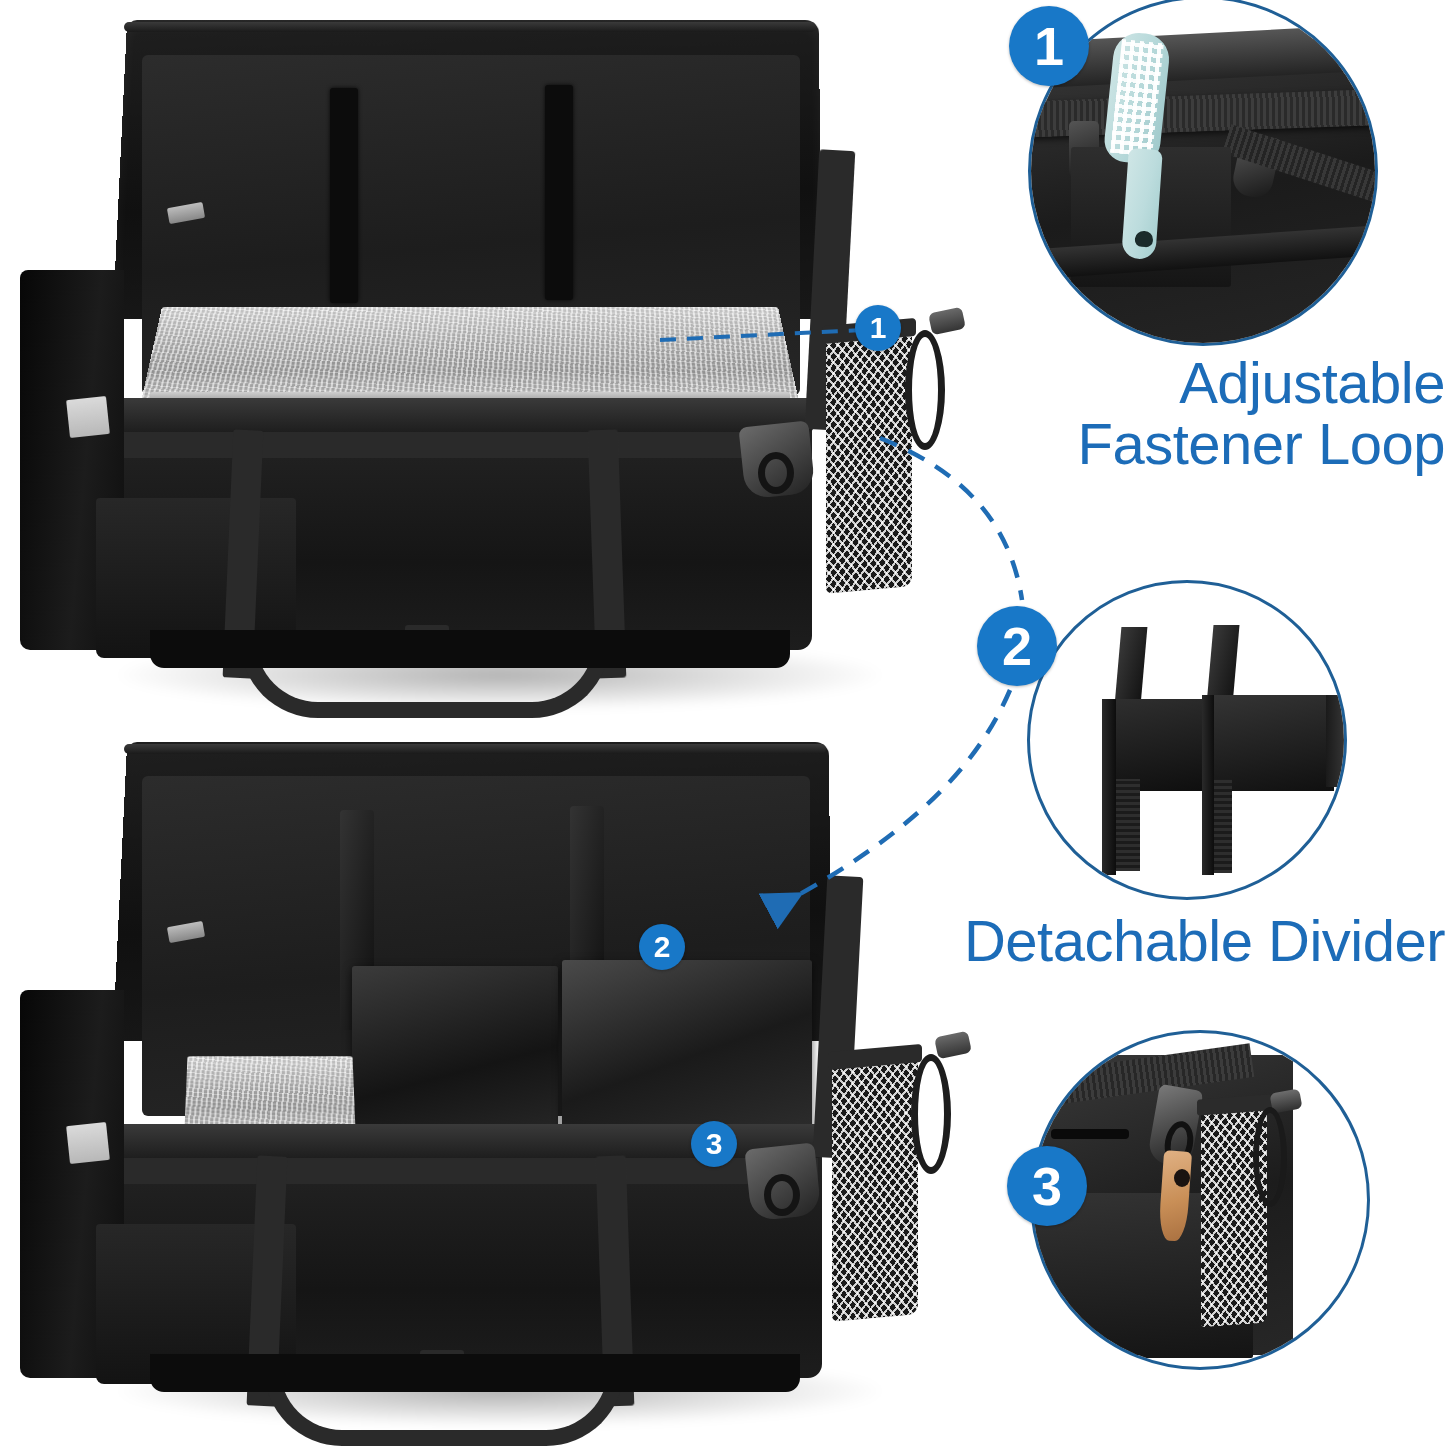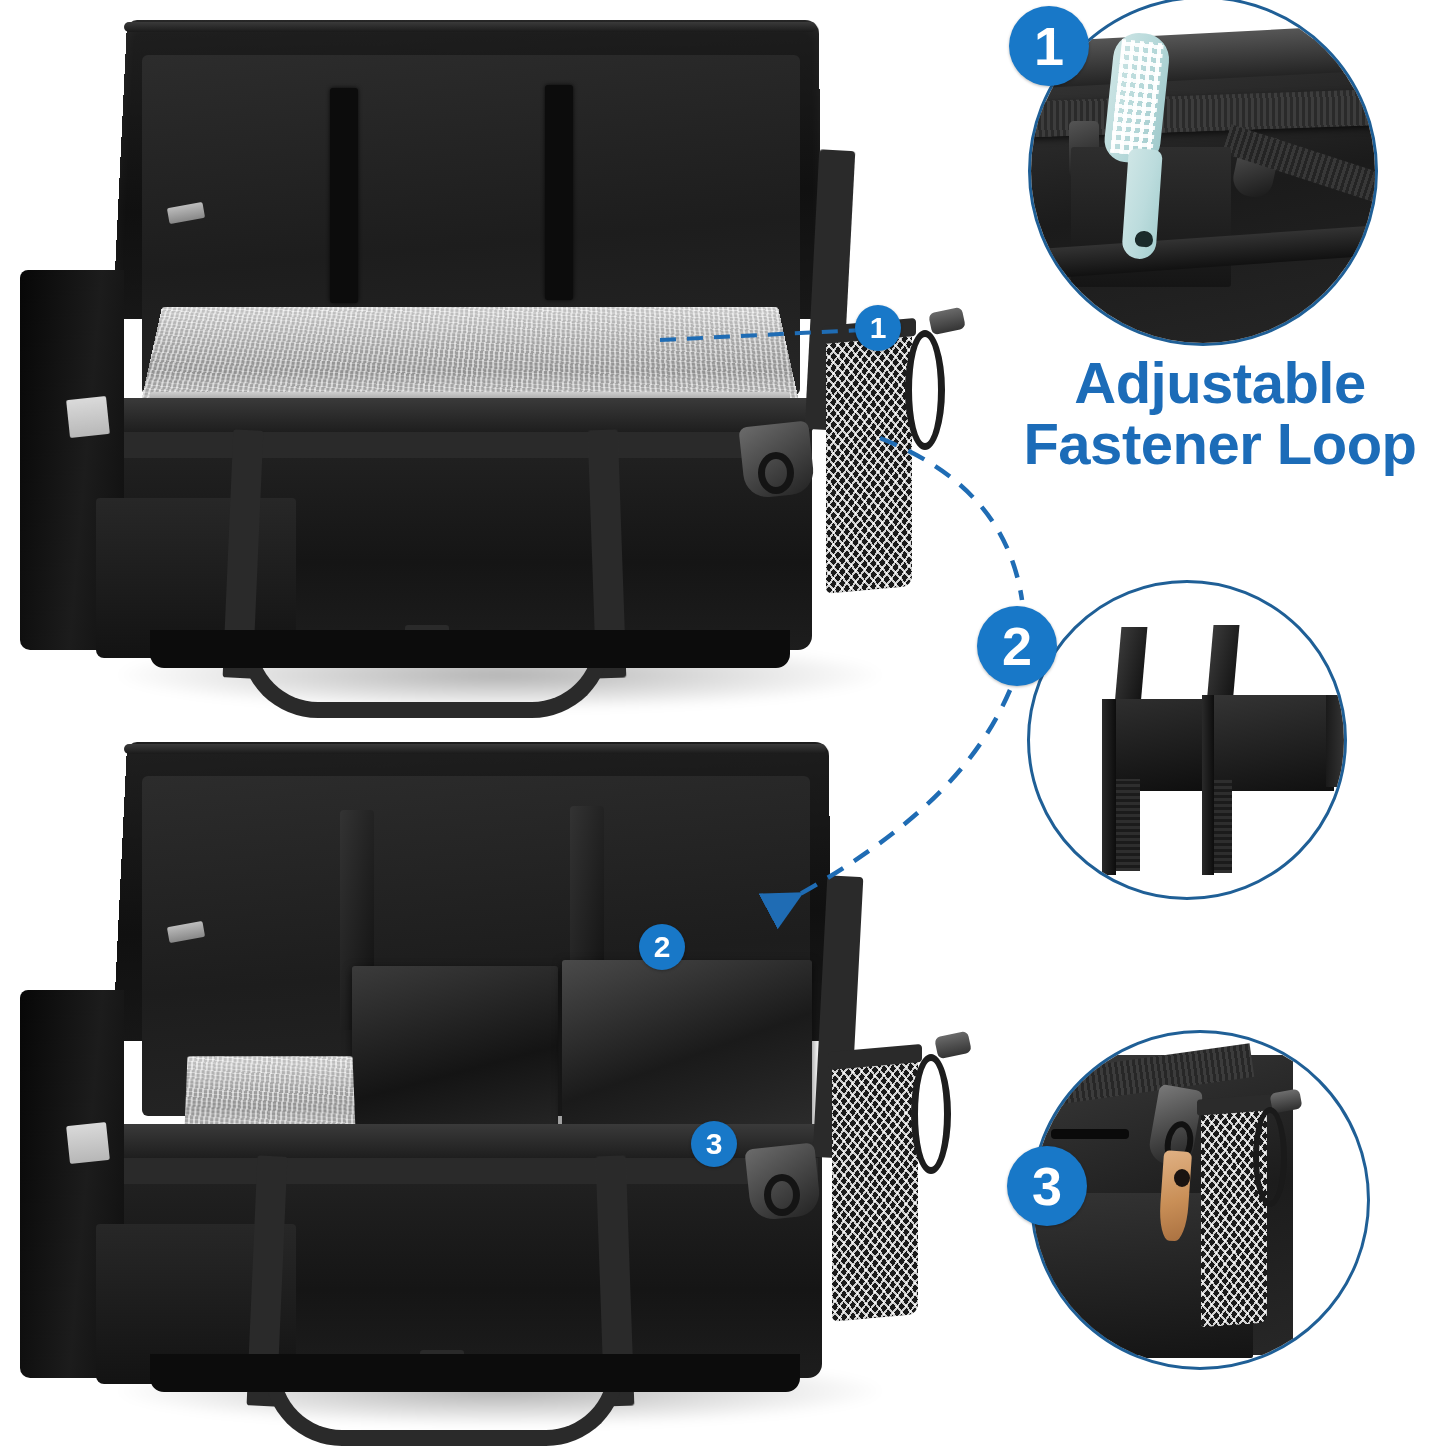--- a/index.html
+++ b/index.html
@@ -44,23 +44,23 @@
   .callout-circle {
     position: absolute;
     border-radius: 50%;
     border: 3px solid #1f5f96;
     background: #ffffff;
     overflow: hidden;
     box-sizing: border-box;
   }
   .callout-label {
     position: absolute;
-    text-align: center;
+    text-align: right;
     color: #1c6cb8;
-    font-weight: 700;
+    font-weight: 400;
     letter-spacing: -0.5px;
     line-height: 1.06;
     white-space: pre-line;
   }
 
   
   .bagwrap { position: absolute; }
 
   
   .f-black   { background: #131313; }
@@ -358,20 +358,21 @@
                   background:repeating-linear-gradient(0deg,#2e2e2e 0 3px,#1b1b1b 3px 6px);"></div>
 
       <div class="abs" style="left:72px; top:116px; width:14px; height:176px;
                   background:linear-gradient(90deg,#2a2a2a,#0d0d0d);"></div>
       <div class="abs" style="left:172px; top:112px; width:12px; height:180px;
                   background:linear-gradient(90deg,#2a2a2a,#0d0d0d);"></div>
     </div>
 
     <div class="badge lg" style="left:22px; top:46px;">2</div>
 
+    <div class="callout-label" style="left:-5px; top:350px; width:495px; font-size:58px;">Detachable Divider</div>
   </div>
 
   <div class="callout" style="left:985px; top:1020px; width:460px; height:431px;">
 
     <div class="callout-circle" style="left:45px; top:10px; width:340px; height:340px;">
 
       <div class="abs" style="left:-10px; top:22px; width:270px; height:300px;
                   background:linear-gradient(160deg,#3a3a3a 0%,#1c1c1c 55%,#272727 100%);"></div>
       <div class="abs" style="left:-10px; top:26px; width:230px; height:34px;
                   background:repeating-linear-gradient(90deg,#3c3c3c 0 3px,#272727 3px 6px);

